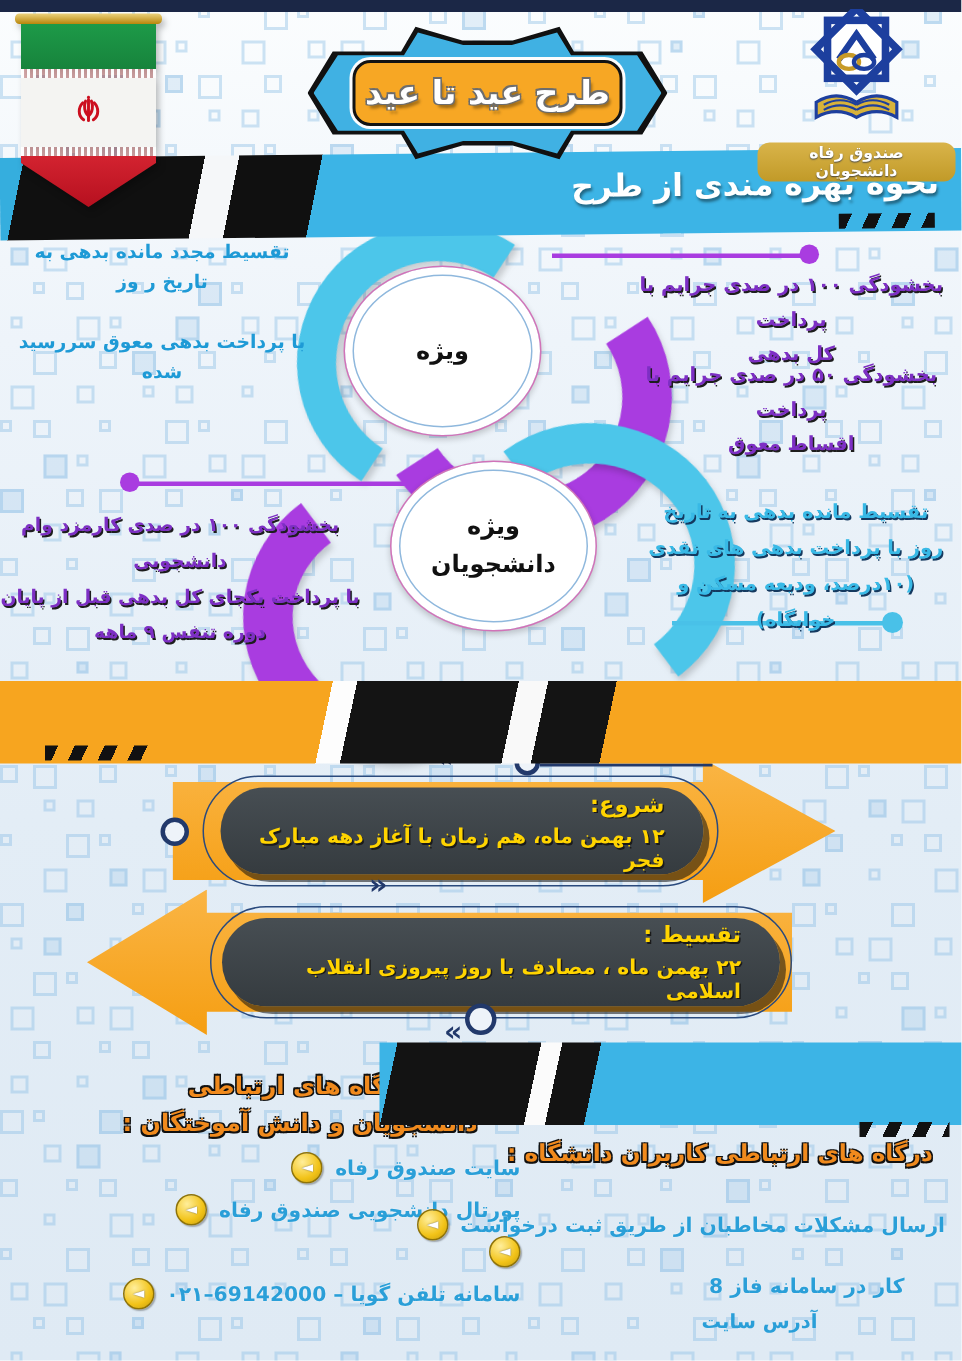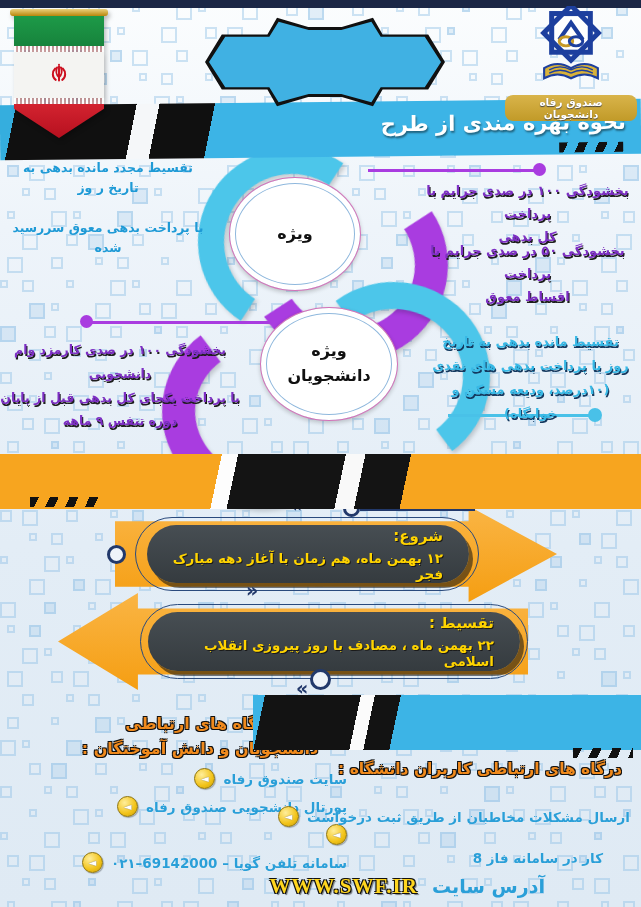--- a/index.html
+++ b/index.html
@@ -97,21 +97,21 @@
     text-shadow:1px 1px 0 #111,-1px 1px 0 #111,1px -1px 0 #111,-1px -1px 0 #111;z-index:3;}
   .citem{position:absolute;display:inline-flex;direction:rtl;align-items:center;gap:8px;z-index:3;}
   .citem-label{color:#2a9fd8;font-weight:bold;font-size:13.5px;white-space:nowrap;
     text-shadow:0 0 1px rgba(255,255,255,.8);}
   .bullet{width:21px;height:21px;border-radius:50%;flex:0 0 21px;
     background:radial-gradient(circle at 35% 30%,#ffee9b,#f2c318 60%,#c49c0c);
     border:1px solid #8e730a;display:flex;align-items:center;justify-content:center;
     box-shadow:1px 1px 1px rgba(0,0,0,.3);}
   .bullet-arrow{color:#fff;font-size:10px;line-height:1;text-shadow:0 0 1px #555;}
   .site-row{position:absolute;display:flex;direction:rtl;align-items:baseline;gap:14px;z-index:3;}
-  .site-label{color:#2a9fd8;font-weight:bold;font-size:19px;}
+  .site-label{color:#2a9fd8;font-weight:bold;font-size:13px;}
   .site-url{font-family:"Liberation Serif",serif;font-weight:bold;font-size:21px;letter-spacing:1px;color:#ffd61f;
     text-shadow:1px 1px 0 #111,-1px 1px 0 #111,1px -1px 0 #111,-1px -1px 0 #111,2px 2px 1px rgba(0,0,0,.5);}
 </style>
 </head>
 <body>
 
 <div class="abs" id="bg-pattern">
     <i style="left: 22px; top: 4px; width: 12px; height: 12px;"></i>
     <i style="left: 66px; top: 4px; width: 8px; height: 8px;"></i>
     <i style="left: 88px; top: 4px; width: 12px; height: 12px;"></i>
@@ -830,20 +830,23 @@
       </svg>
     </div>
     <div class="f-band"></div>
     <div class="f-red"></div>
   </div>
 </div>
 
 <div class="abs plaque">
   <div class="plaque-black"></div>
   <div class="plaque-blue"></div>
+  <div class="plaque-orange">
+    <span class="plaque-title">طرح عید تا عید</span>
+  </div>
 </div>
 
 <div class="abs logo">
   <svg viewBox="0 0 100 100" width="108" height="84">
     <rect x="27" y="9" width="46" height="46" fill="#fff" stroke="#1d3f9e" stroke-width="6"></rect>
     <rect x="27" y="9" width="46" height="46" fill="none" stroke="#1d3f9e" stroke-width="6" transform="rotate(45 50 32)"></rect>
     <path d="M36 40 L50 20 L64 40" fill="none" stroke="#1d3f9e" stroke-width="5"></path>
     <ellipse cx="44" cy="42" rx="8" ry="5.5" fill="none" stroke="#c79a27" stroke-width="3.5"></ellipse>
     <ellipse cx="56" cy="42" rx="8" ry="5.5" fill="none" stroke="#1d3f9e" stroke-width="3.5"></ellipse>
     <path d="M18 74 Q34 64 50 74 Q66 64 82 74 L82 86 Q66 77 50 86 Q34 77 18 86 Z" fill="#d8b23a" stroke="#1d3f9e" stroke-width="2.5"></path>
@@ -965,14 +968,13 @@
   <span class="bullet">
       <span class="bullet-arrow">◄</span>
     </span>
 </div>
 <div class="citem" style="right:38px;top:850px;">
   <span class="citem-label">کار در سامانه فاز 8</span>
 </div>
 
 <div class="site-row" style="right:96px;top:874px;">
   <span class="site-label">آدرس سایت</span>
-  <span class="site-url">WWW.SWF.IR</span>
 </div>
 
 </body></html>

